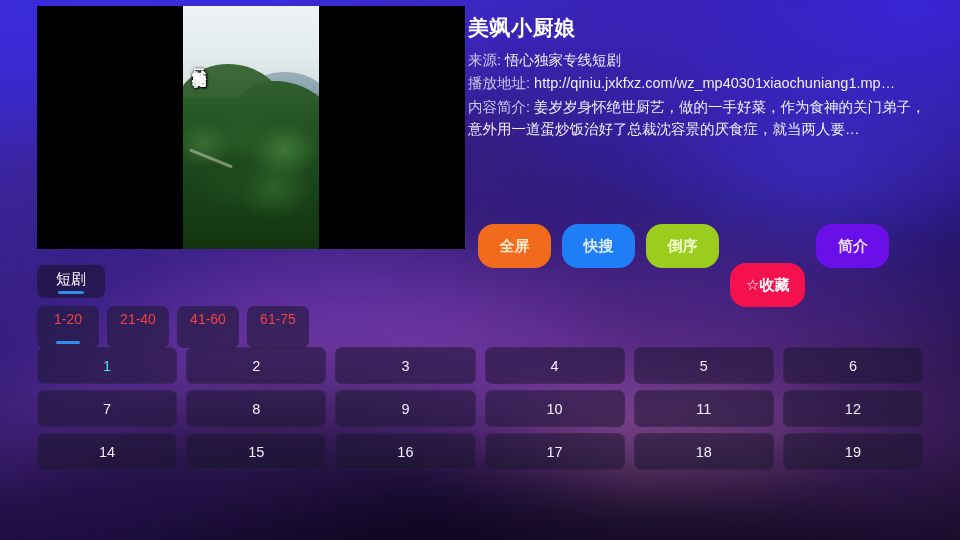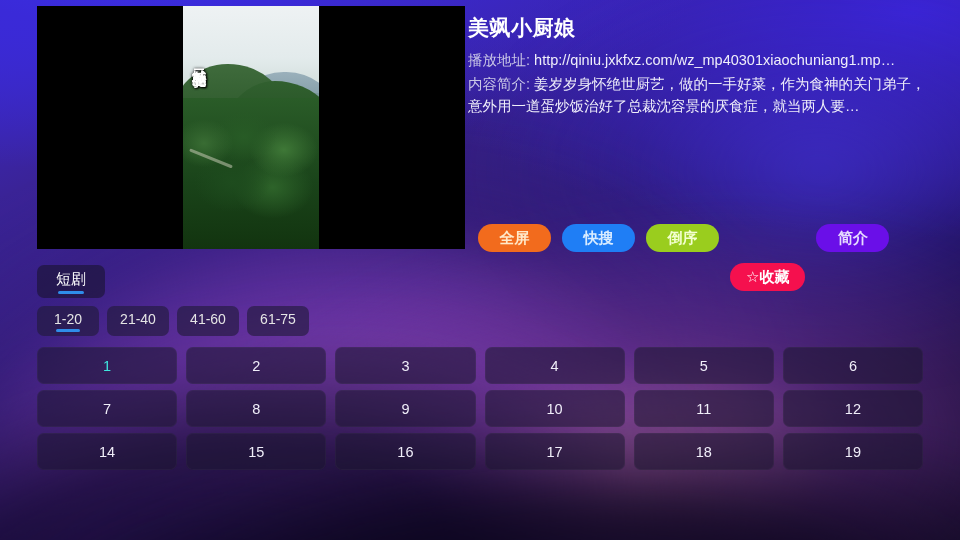--- a/index.html
+++ b/index.html
@@ -157,21 +157,21 @@
   .info-desc .val { color: #efeefa; }
 
   
   .actions {
     position: absolute;
     left: 478px; top: 224px;
     display: flex;
     gap: 11px;
   }
   .act-btn {
-    height: 28px;
+    height: 44px;
     min-width: 73px;
     padding: 0 16px;
     border: none;
     border-radius: 16px;
     font-size: 15px;
     font-weight: bold;
     font-family: "Liberation Sans", "DejaVu Sans", sans-serif;
     display: flex;
     align-items: center;
     justify-content: center;
@@ -213,24 +213,24 @@
   
   .range-row {
     position: absolute;
     left: 37px; top: 306px;
     display: flex;
     gap: 8px;
   }
   .range-tab {
     position: relative;
     min-width: 40px;
-    padding: 5px 11px 9px 11px;
+    padding: 5px 11px 21px 11px;
     background: rgba(32,26,56,0.62);
     border-radius: 7px;
-    color: #e5e5e5;
+    color: #ef4444;
     font-size: 14px;
     text-align: center;
     cursor: pointer;
   }
   .range-tab .u-bar {
     position: absolute;
     left: 50%;
     transform: translateX(-50%);
     bottom: 4px;
     width: 24px; height: 3px;
@@ -284,20 +284,24 @@
       <div class="ridge-near"></div>
       <div class="forest"></div>
       <div class="road"></div>
       <div class="video-caption">云城朴驼山</div>
     </div>
   </div>
 
   <div class="info">
     <div class="info-title">美飒小厨娘</div>
 
+    <div class="info-line">
+      <span>来源:</span>
+      <span class="val">悟心独家专线短剧</span>
+    </div>
 
     <div class="info-line">
       <span>播放地址:</span>
       <span class="val">http://qiniu.jxkfxz.com/wz_mp40301xiaochuniang1.mp…</span>
     </div>
 
     <div class="info-desc">
       <span>内容简介:</span>
       <span class="val">姜岁岁身怀绝世厨艺，做的一手好菜，作为食神的关门弟子，意外用一道蛋炒饭治好了总裁沈容景的厌食症，就当两人要…</span>
     </div>

